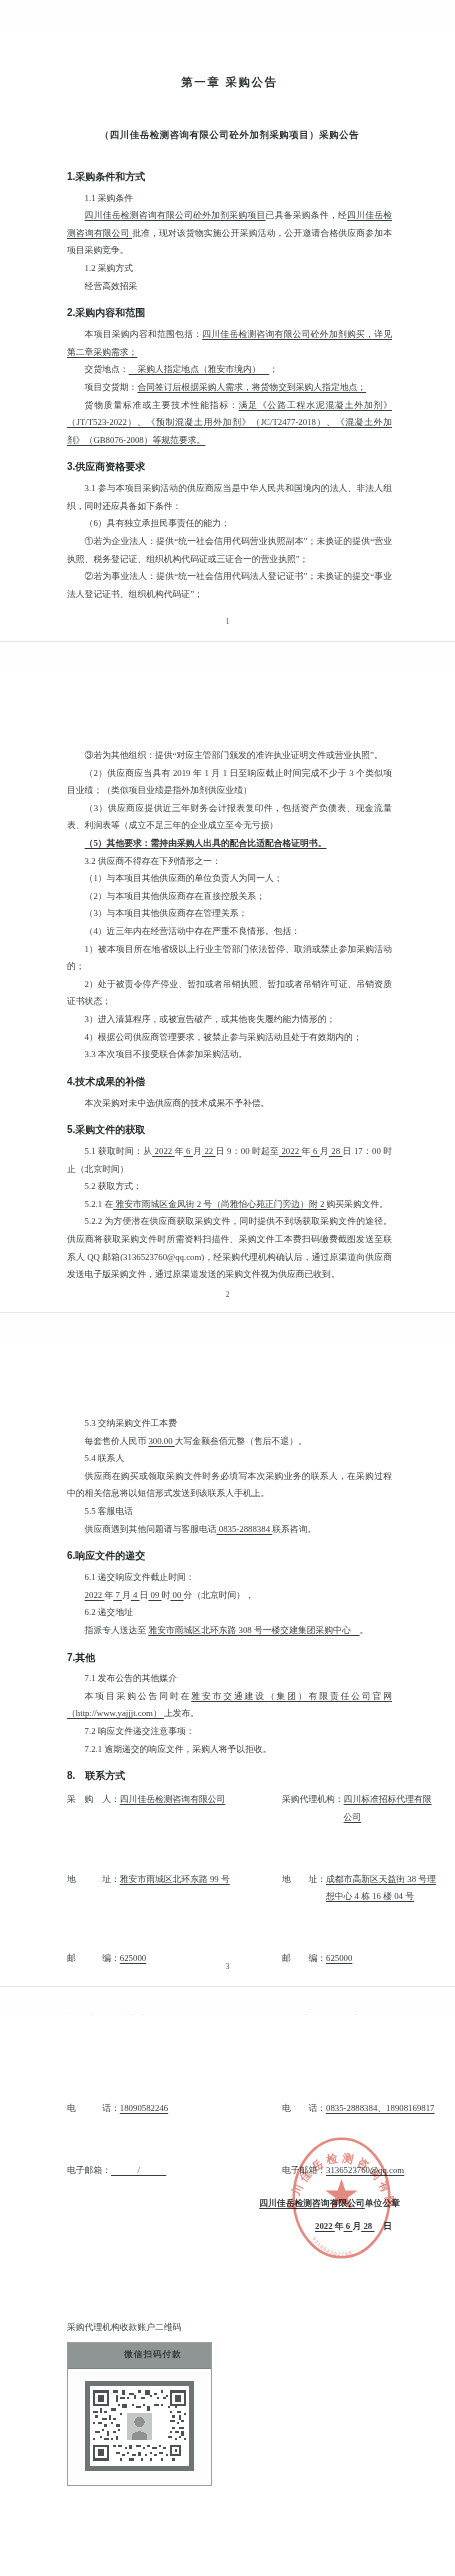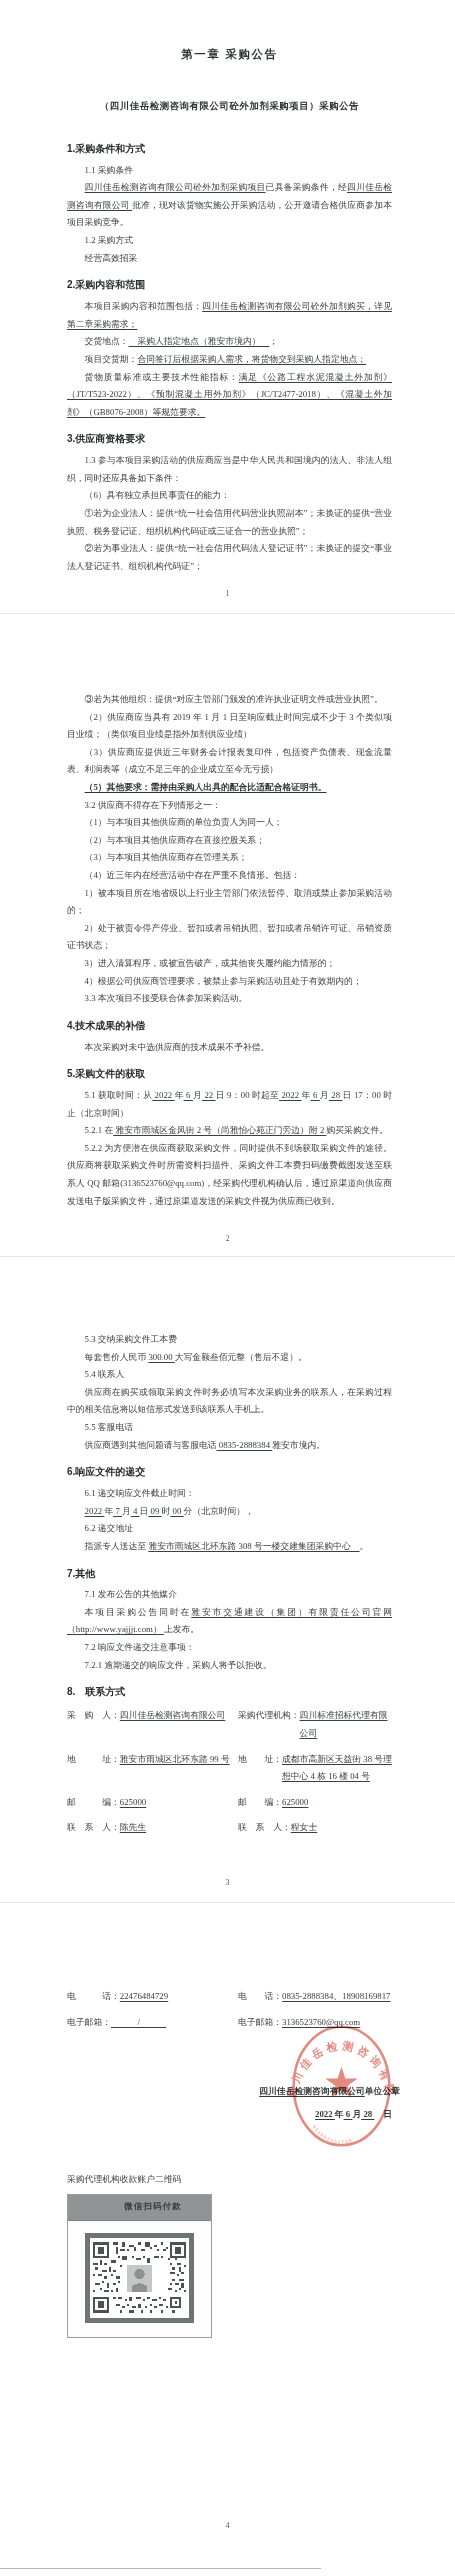--- a/index.html
+++ b/index.html
@@ -1,38 +1,38 @@
 <!DOCTYPE html>
 <html style="font-size:9px"><head>
 <meta charset="utf-8">
 <style>
   html,body{margin:0;padding:0;background:#f4f5f4;}
   .doc{position:relative;width:455px;height:2576px;background:#fefefe;margin:0 auto;
        font-family:"Liberation Serif","DejaVu Serif",serif;color:#3a4040;overflow:hidden;}
   .page{position:relative;width:455px;box-sizing:border-box;padding-left:67px;padding-right:63px;
-        border-bottom:0.6px solid #e5e9e6;background:#fff;}
+        border-bottom:0.6px solid #e5e9e6;background:#fff;margin-top:28px;}
   .page:last-child{border-bottom:none;}
   #pg1{height:614px;padding-top:46px;}
   #pg2{height:643px;padding-top:77px;}
   #pg3{height:646px;padding-top:74px;}
   #pg4{height:673px;padding-top:85px;}
   .chapter{font-family:"Liberation Sans","DejaVu Sans",sans-serif;font-weight:bold;font-size:11.4px;
            line-height:17px;text-align:center;color:#2d3434;letter-spacing:1.7px;}
-  .subtitle{font-family:Liberation Serif, serif;font-weight:bold;font-size:9.4px;
+  .subtitle{font-family:Liberation Sans, sans-serif;font-weight:bold;font-size:9.4px;
             line-height:15px;text-align:center;color:#2d3434;margin-top:36px;letter-spacing:0.6px;}
   .h-sec{font-family:"Liberation Sans","DejaVu Sans",sans-serif;font-weight:bold;font-size:10px;
          line-height:15px;color:#262d2d;margin:10.2px 0 5.7px 0;}
   .mt48{margin-top:27px;}
   .p{margin:0;font-size:8.8px;line-height:17.6px;text-align:justify;color:#3a4040;}
   .ind{text-indent:2em;}
   .u{text-decoration:underline;text-underline-offset:2.3px;text-decoration-thickness:0.6px;}
   .b{font-weight:bold;color:#303636;}
   .pagenum{position:absolute;left:0;right:0;text-align:center;font-size:7.4px;color:#4c5252;}
   
-  .grid{display:grid;grid-template-columns:171px 155px;column-gap:0;row-gap:8px;margin-top:8px;}
+  .grid{display:grid;grid-template-columns:171px 155px;column-gap:0;row-gap:8px;margin-top:8px;gap:44px;}
   .cell{font-size:8.8px;line-height:17.6px;display:flex;align-items:flex-start;}
   .lbl{white-space:pre;flex:none;}
   .val{flex:1 1 auto;}
   
   .stamp{position:absolute;left:280px;top:117px;width:123px;height:132px;opacity:.82;
          mix-blend-mode:multiply;pointer-events:none;}
   .seal-caption{position:absolute;left:188px;top:177px;width:212px;text-align:right;
                 font-size:8.8px;line-height:23px;font-weight:600;color:#343a3a;}
   .seal-date{padding-right:8px;}
   
@@ -61,21 +61,21 @@
     <p class="p ind">1.2 采购方式</p>
     <p class="p ind">经营高效招采</p>
 
     <div class="h-sec">2.采购内容和范围</div>
     <p class="p ind"><span>本项目采购内容和范围包括：</span><span class="u">四川佳岳检测咨询有限公司砼外加剂购买，详见第二章采购需求；</span></p>
     <p class="p ind"><span>交货地点：</span><span class="u">　采购人指定地点（雅安市境内）　</span><span>；</span></p>
     <p class="p ind"><span>项目交货期：</span><span class="u">合同签订后根据采购人需求，将货物交到采购人指定地点；</span></p>
     <p class="p ind"><span>货物质量标准或主要技术性能指标：</span><span class="u">满足《公路工程水泥混凝土外加剂》（JT/T523-2022）、《预制混凝土用外加剂》（JC/T2477-2018）、《混凝土外加剂》（GB8076-2008）等规范要求。</span></p>
 
     <div class="h-sec">3.供应商资格要求</div>
-    <p class="p ind">1.3 参与本项目采购活动的供应商应当是中华人民共和国境内的法人、非法人组织，同时还应具备如下条件：</p>
+    <p class="p ind">3.1 参与本项目采购活动的供应商应当是中华人民共和国境内的法人、非法人组织，同时还应具备如下条件：</p>
     <p class="p ind">（6）具有独立承担民事责任的能力：</p>
     <p class="p ind">①若为企业法人：提供“统一社会信用代码营业执照副本”；未换证的提供“营业执照、税务登记证、组织机构代码证或三证合一的营业执照”；</p>
     <p class="p ind">②若为事业法人：提供“统一社会信用代码法人登记证书”；未换证的提交“事业法人登记证书、组织机构代码证”；</p>
 
     <div class="pagenum" style="top:589px;">1</div>
   </section>
 
   <section class="page" id="pg2">
     <p class="p ind">③若为其他组织：提供“对应主管部门颁发的准许执业证明文件或营业执照”。</p>
     <p class="p ind">（2）供应商应当具有 2019 年 1 月 1 日至响应截止时间完成不少于 3 个类似项目业绩；（类似项目业绩是指外加剂供应业绩）</p>
@@ -90,33 +90,34 @@
     <p class="p ind">2）处于被责令停产停业、暂扣或者吊销执照、暂扣或者吊销许可证、吊销资质证书状态；</p>
     <p class="p ind">3）进入清算程序，或被宣告破产，或其他丧失履约能力情形的；</p>
     <p class="p ind">4）根据公司供应商管理要求，被禁止参与采购活动且处于有效期内的；</p>
     <p class="p ind">3.3 本次项目不接受联合体参加采购活动。</p>
 
     <div class="h-sec">4.技术成果的补偿</div>
     <p class="p ind">本次采购对未中选供应商的技术成果不予补偿。</p>
 
     <div class="h-sec">5.采购文件的获取</div>
     <p class="p ind"><span>5.1 获取时间：从</span><span class="u"> 2022 </span><span>年</span><span class="u"> 6 </span><span>月</span><span class="u"> 22 </span><span>日 9：00 时起至</span><span class="u"> 2022 </span><span>年</span><span class="u"> 6 </span><span>月</span><span class="u"> 28 </span><span>日 17：00 时止（北京时间）</span></p>
+    <p class="p ind">5.2 获取方式：</p>
     <p class="p ind"><span>5.2.1 在</span><span class="u"> 雅安市雨城区金凤街 2 号（尚雅怡心苑正门旁边）附 2 </span><span>购买采购文件。</span></p>
     <p class="p ind">5.2.2 为方便潜在供应商获取采购文件，同时提供不到场获取采购文件的途径。供应商将获取采购文件时所需资料扫描件、采购文件工本费扫码缴费截图发送至联系人 QQ 邮箱(3136523760@qq.com)，经采购代理机构确认后，通过原渠道向供应商发送电子版采购文件，通过原渠道发送的采购文件视为供应商已收到。</p>
 
     <div class="pagenum" style="top:620px;">2</div>
   </section>
 
   <section class="page" id="pg3">
     <p class="p ind">5.3 交纳采购文件工本费</p>
     <p class="p ind"><span>每套售价人民币 </span><span class="u">300.00 </span><span>大写金额叁佰元整（售后不退）。</span></p>
     <p class="p ind">5.4 联系人</p>
     <p class="p ind">供应商在购买或领取采购文件时务必填写本次采购业务的联系人，在采购过程中的相关信息将以短信形式发送到该联系人手机上。</p>
     <p class="p ind">5.5 客服电话</p>
-    <p class="p ind"><span>供应商遇到其他问题请与客服电话</span><span class="u"> 0835-2888384 </span><span>雅安市境内。</span></p>
+    <p class="p ind"><span>供应商遇到其他问题请与客服电话</span><span class="u"> 0835-2888384 </span><span>联系咨询。</span></p>
 
     <div class="h-sec">6.响应文件的递交</div>
     <p class="p ind">6.1 递交响应文件截止时间：</p>
     <p class="p ind"><span class="u"> 2022 </span><span>年</span><span class="u"> 7 </span><span>月</span><span class="u"> 4 </span><span>日</span><span class="u"> 09 </span><span>时</span><span class="u"> 00 </span><span>分（北京时间），</span></p>
     <p class="p ind">6.2 递交地址</p>
     <p class="p ind"><span>指派专人送达至 </span><span class="u">雅安市雨城区北环东路 308 号一楼交建集团采购中心　</span><span>。</span></p>
 
     <div class="h-sec">7.其他</div>
     <p class="p ind">7.1 发布公告的其他媒介</p>
     <p class="p ind"><span>本项目采购公告同时在</span><span class="u">雅安市交通建设（集团）有限责任公司官网（http://www.yajjjt.com） </span><span>上发布。</span></p>
@@ -159,21 +160,21 @@
         </div>
     </div>
 
     <div class="pagenum" style="top:621px;">3</div>
   </section>
 
   <section class="page" id="pg4">
     <div class="grid" style="margin-top:0;">
       <div class="cell">
           <span class="lbl">电　　　话：</span>
-          <span class="val u">22476484729</span>
+          <span class="val u">18090582246</span>
         </div>
       <div class="cell">
           <span class="lbl">电　　话：</span>
           <span class="val u">0835-2888384、18908169817</span>
         </div>
       <div class="cell">
           <span class="lbl">电子邮箱：</span>
           <span class="val u">　　　/　　　</span>
         </div>
       <div class="cell">

